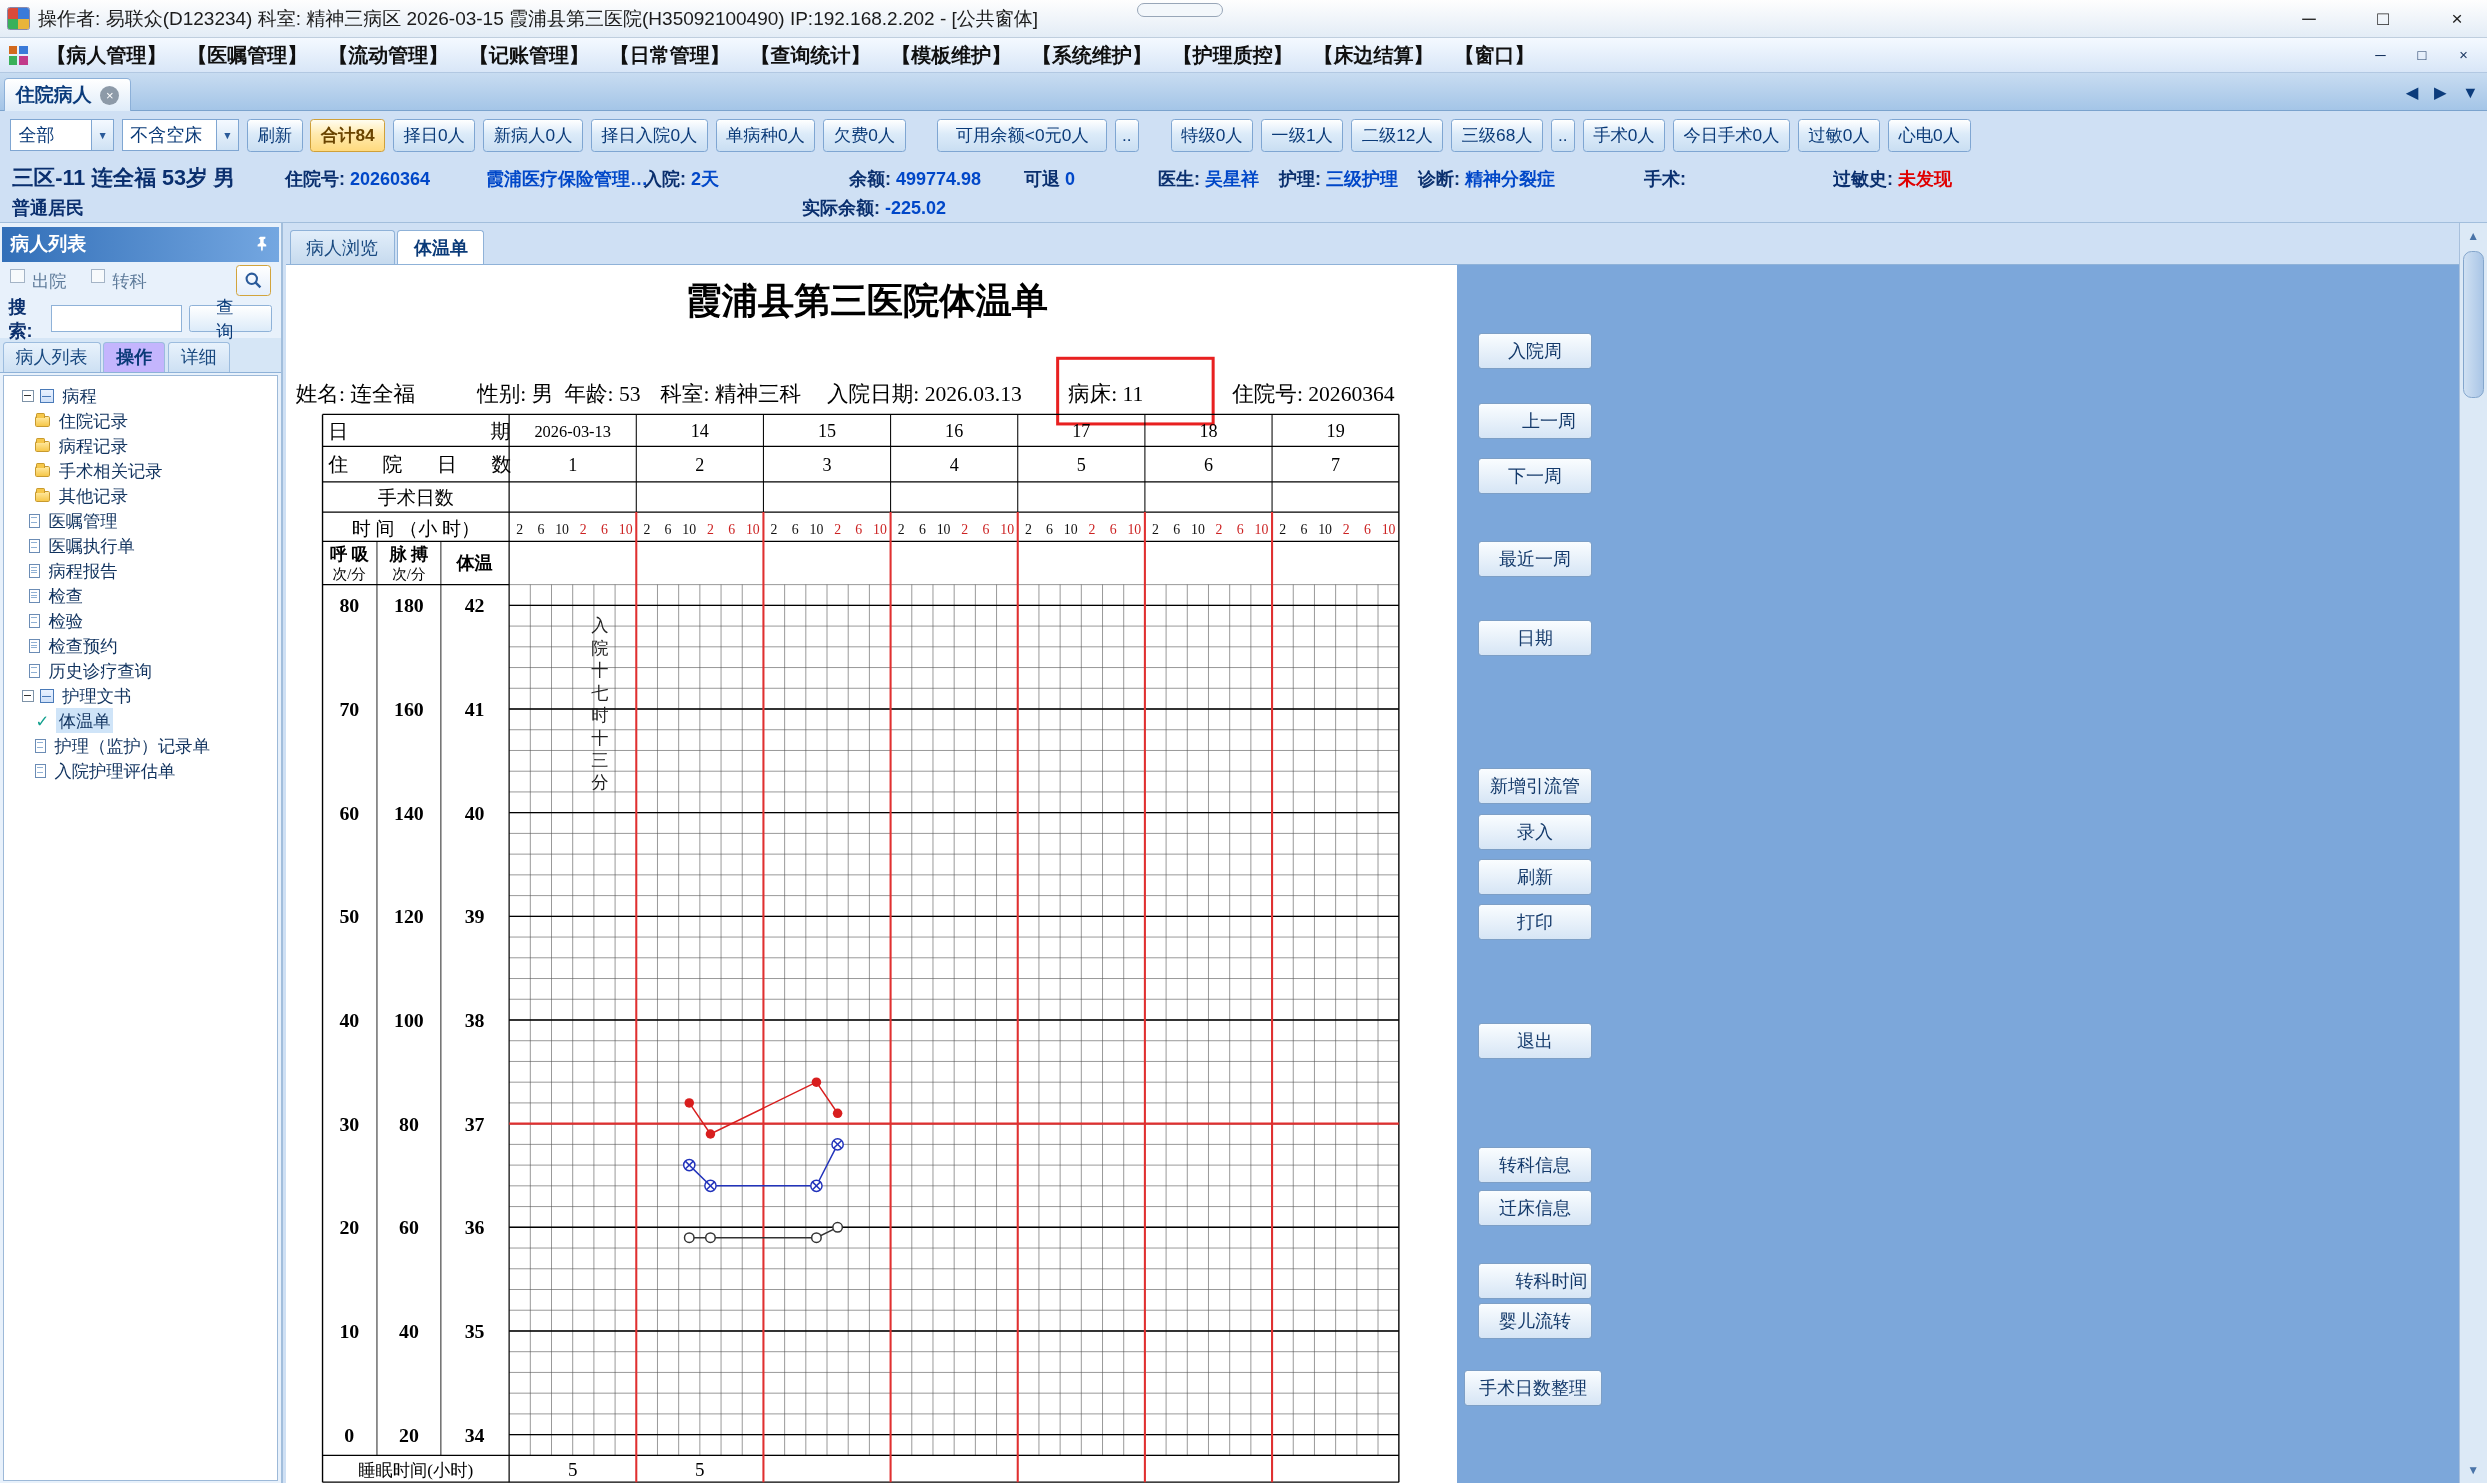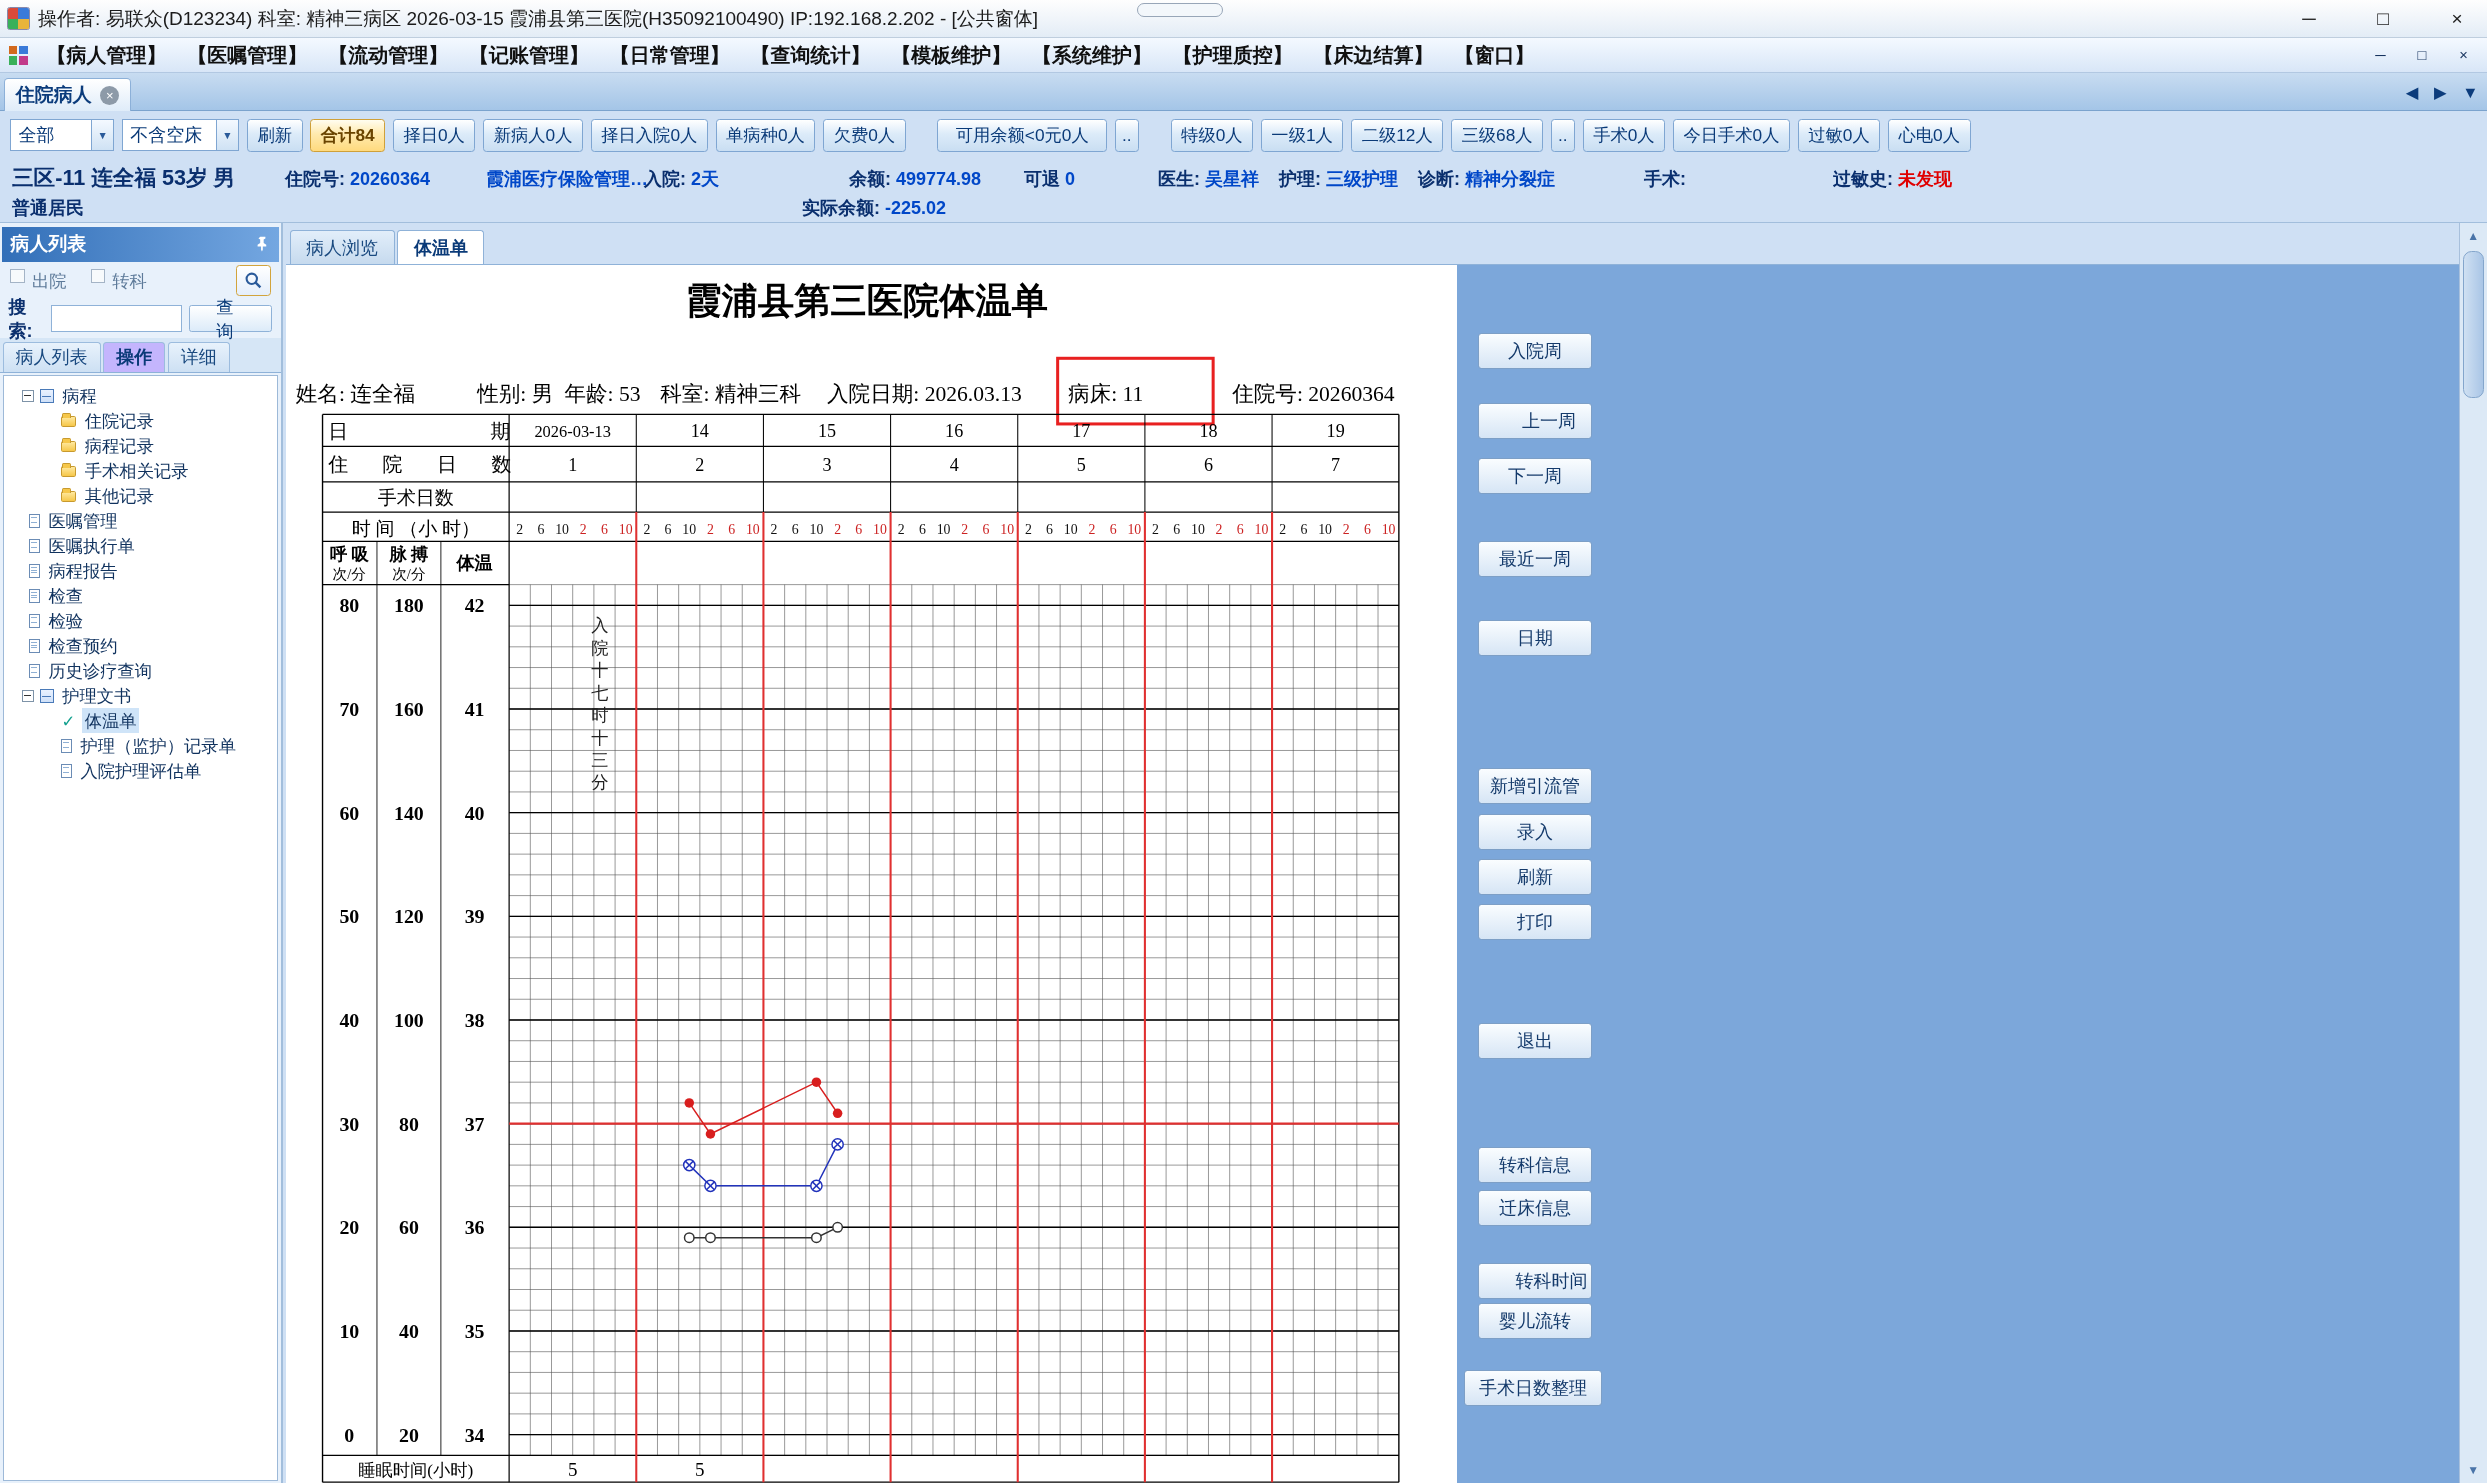--- a/index.html
+++ b/index.html
@@ -71,21 +71,21 @@
 .search-row{height:38px;display:flex;align-items:center;padding:0 8.6px;gap:7px;}
 .search-label{font-size:18px;color:#0a2f6e;font-weight:bold;}
 .search-input{width:131px;height:27px;border:0.9px solid #8fb2d8;font-size:17.3px;padding:0 5.2px;font-family:inherit;}
 .search-btn{height:27px;padding:0 26px;border:0.9px solid #8fb2d8;background:linear-gradient(#fff,#dcebf9);font-size:17.3px;color:#0a3a78;border-radius:2.6px;display:flex;align-items:center;}
 .side-tabs{height:35px;display:flex;background:#d6e6f6;border-bottom:0.9px solid #8fb2d8;padding:4.3px 0 0 2.6px;gap:2.6px;}
 .side-tab{padding:0 12px;display:flex;align-items:center;font-size:18px;color:#1a4a80;background:linear-gradient(#e8f2fc,#cde0f3);border:0.9px solid #9cbcde;border-bottom:none;border-radius:3.5px 3.5px 0 0;}
 .side-tab.active{background:#c4b5fd;font-weight:bold;color:#0a3a78;}
 .tree{position:absolute;top:152px;left:2.6px;right:2.6px;bottom:1.7px;background:#fff;border:0.9px solid #9db9d8;padding-top:7px;overflow:hidden;}
 .tree-row{height:25px;display:flex;align-items:center;gap:6px;font-size:17.3px;color:#10325e;padding-left:18px;white-space:nowrap;}
 .tree-row.noexp{padding-left:25px;}
-.tree-row.lvl1{padding-left:57px;}
+.tree-row.lvl1{padding-left:31px;}
 .tree-row.selected .tree-label{background:#cfe4f8;}
 .expander{width:12px;height:12px;border:0.9px solid #7e93a8;background:#fff;position:relative;flex:none;}
 .expander::before{content:'';position:absolute;left:1.7px;right:1.7px;top:4.3px;height:1.7px;background:#333;}
 .ti{width:15.6px;height:14px;position:relative;flex:none;}
 .ti-folder{height:11.2px;margin-top:2.6px;background:linear-gradient(#ffe9a0,#f6c74a);border:0.9px solid #c89a2e;border-radius:1.7px;}
 .ti-folder::before{content:'';position:absolute;top:-4.3px;left:0;width:7.8px;height:4.3px;background:#f6c74a;border:0.9px solid #c89a2e;border-bottom:none;border-radius:1.7px 1.7px 0 0;}
 .ti-node{width:14px;height:14px;border:0.9px solid #4a7ab8;background:linear-gradient(#eaf2ff,#cfe0f8);}
 .ti-node::before{content:'';position:absolute;left:1.7px;right:1.7px;top:6px;height:1.7px;background:#4a7ab8;}
 .ti-page{width:11.2px;height:14px;background:#fff;border:0.9px solid #6b8cb5;}
 .ti-page::before{content:'';position:absolute;left:1.7px;right:1.7px;top:2.6px;height:7.8px;background:repeating-linear-gradient(to bottom,#8fb0d4 0 0.9px,transparent 0.9px 2.6px);}

